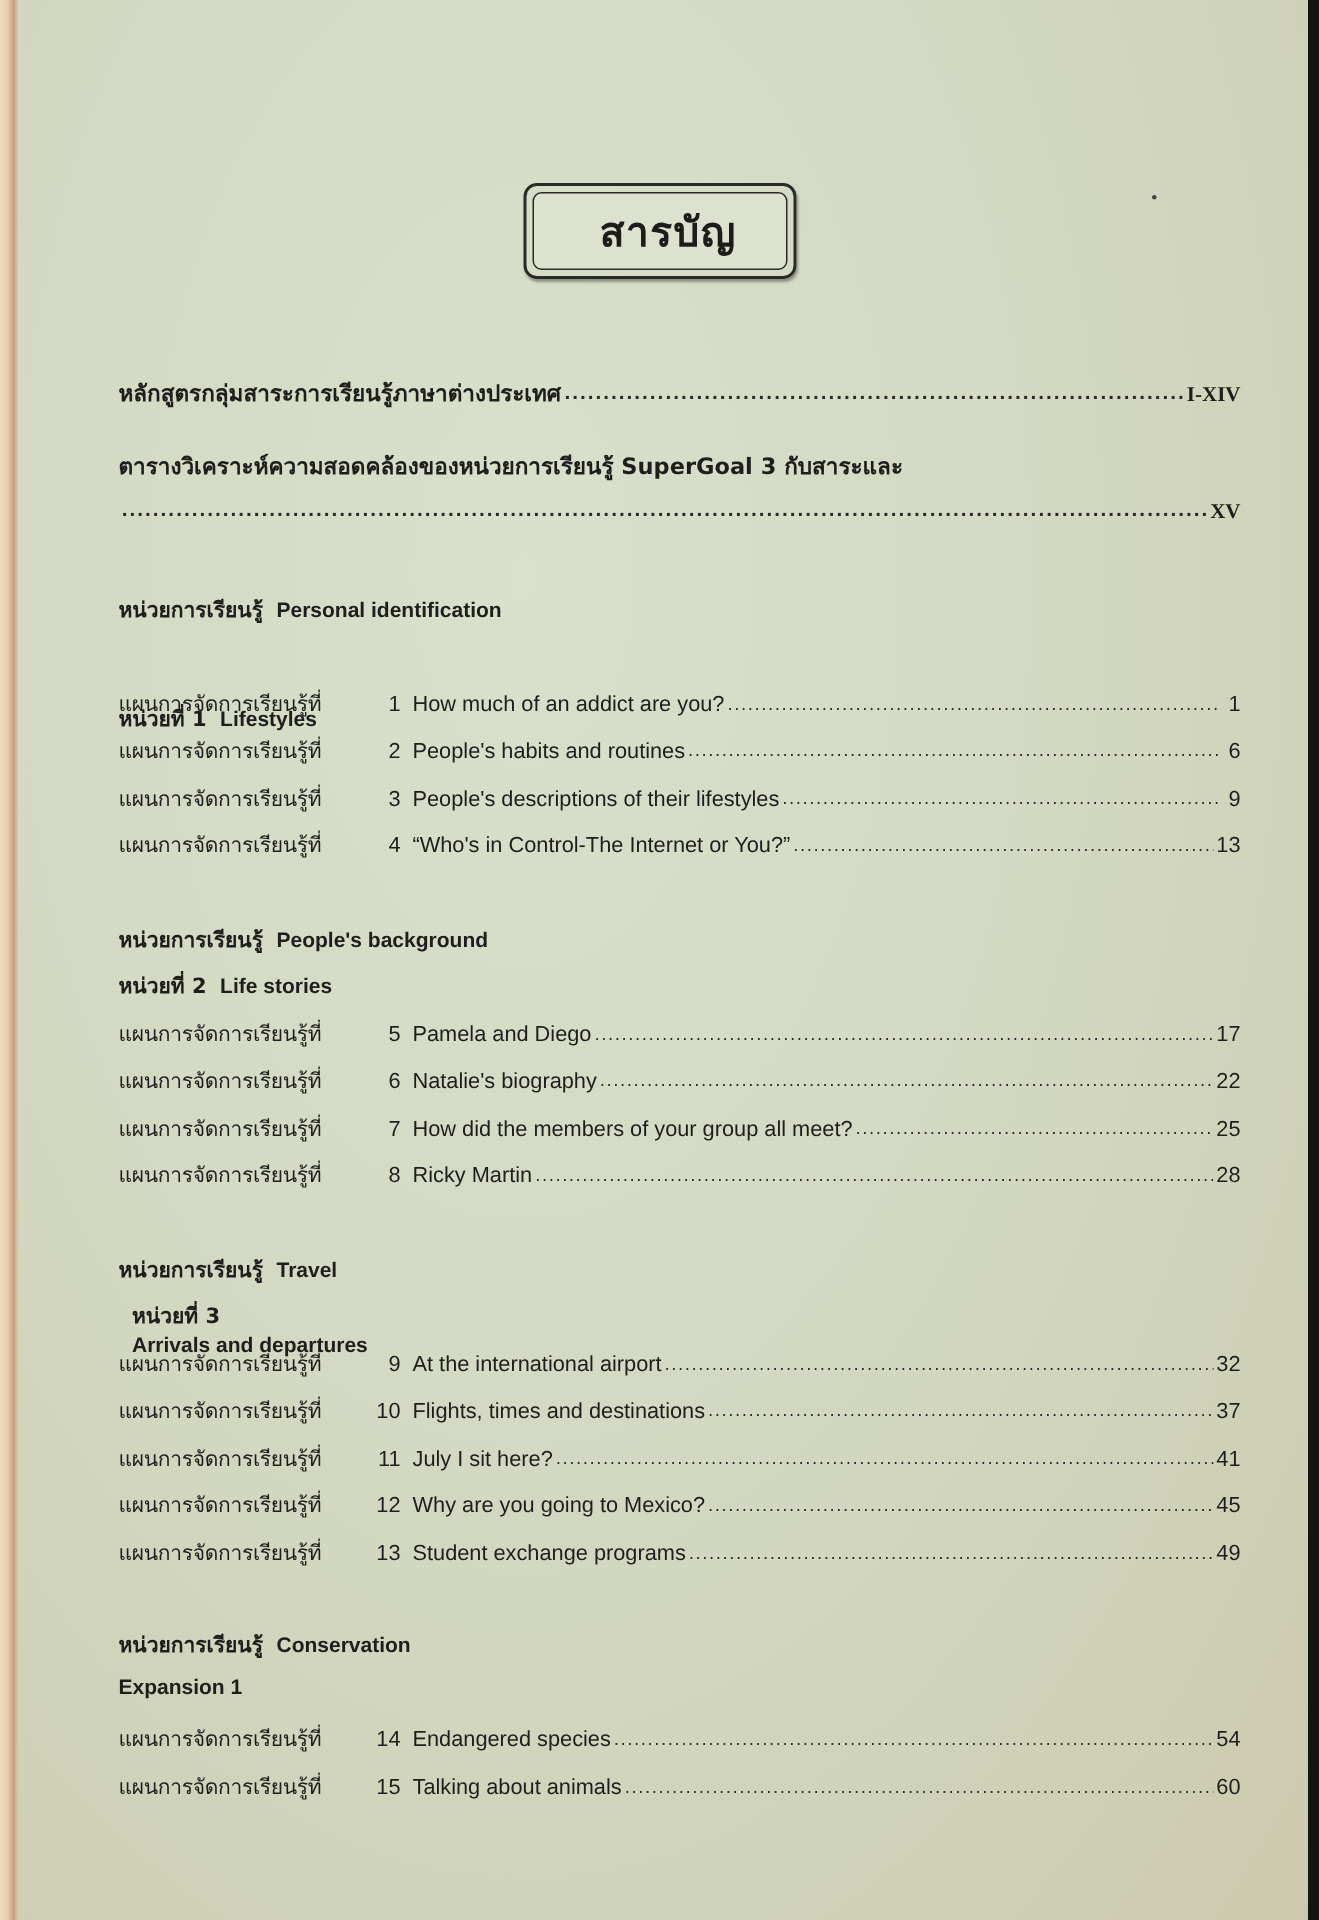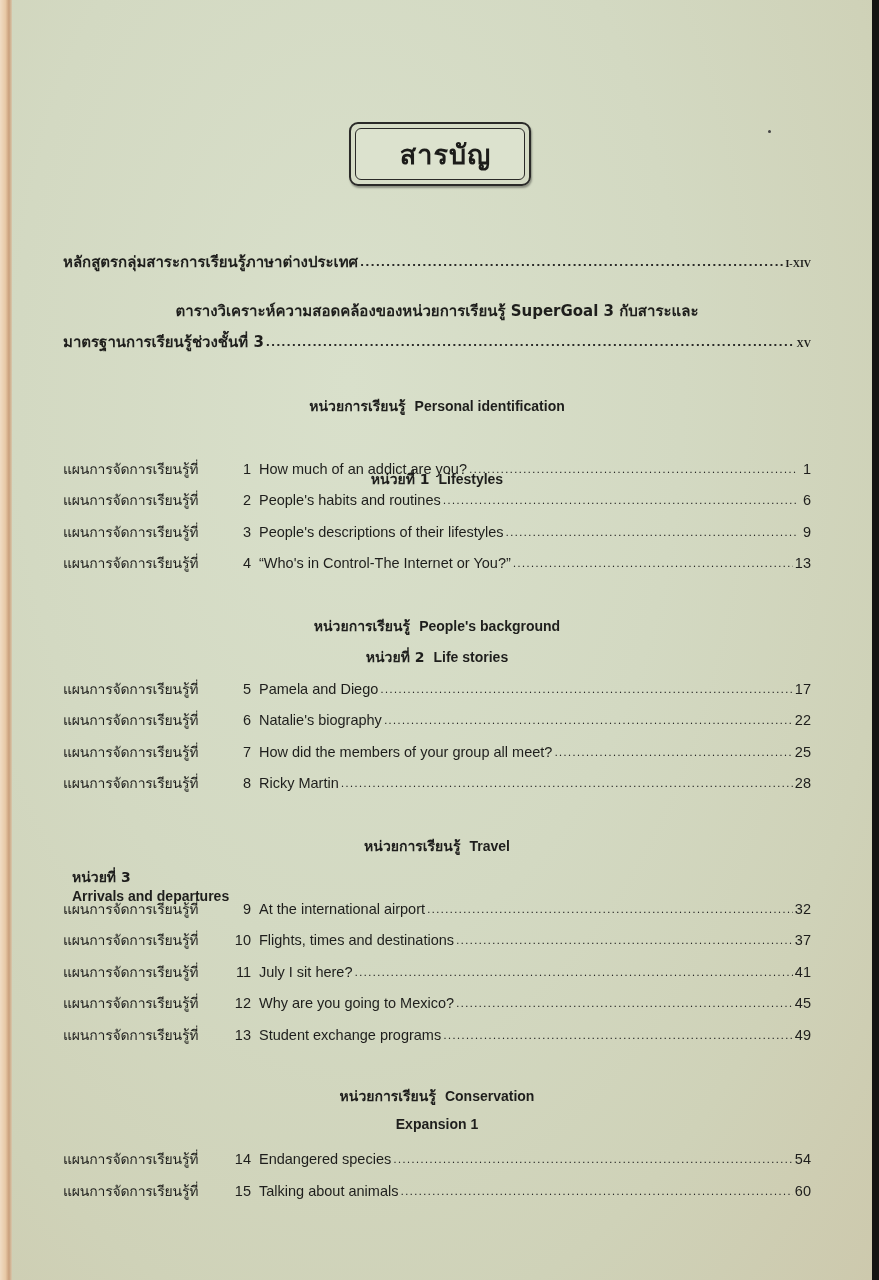--- a/index.html
+++ b/index.html
@@ -31,30 +31,30 @@
       border: 1.5px solid #2a2a28; border-radius: 6px;
       background: #dce2ce;
       display: flex; align-items: center; justify-content: center;
     }
     .title-text {
       font-size: 27px; font-weight: bold; color: #1c1c1a; letter-spacing: 1px;
       font-family: "DejaVu Sans", sans-serif;
       margin-left: 11px;
     }
     .content { position: absolute; left: 63px; top: 0; width: 748px; }
-    .row { position: absolute; left: 0; width: 748px; display: flex; align-items: baseline; white-space: nowrap; color: #1e1e1c; justify-content: center; }
+    .row { position: absolute; left: 16px; width: 748px; display: flex; align-items: baseline; white-space: nowrap; color: #1e1e1c; }
     .bold-row { font-weight: bold; font-size: 15px; }
     .bold-row .th { font-family: "DejaVu Sans", sans-serif; font-weight: bold; font-size: 15px; }
     .bold-row .en { font-family: "Liberation Sans", sans-serif; font-weight: bold; font-size: 13.5px; }
     .leader { flex: 1; overflow: hidden; margin: 0 2px; position: relative; height: 1em; }
     .leader::before {
       content: "........................................................................................................................................................................................................................................................";
       position: absolute; left: 0; bottom: -2px; letter-spacing: 1px; font-size: 11px; color: #2a2a28; white-space: nowrap;
     }
-    .page-num { font-family: "Liberation Serif", serif; font-weight: bold; font-size: 10px; }
+    .page-num { font-family: "Liberation Serif", serif; font-weight: bold; font-size: 14px; }
     .head-row .th { font-size: 14px; }
     .head-row .en { font-size: 14px; margin-left: 9px; }
     .entry { font-size: 14.5px; }
     .entry .plan-label {
       font-family: "DejaVu Sans", sans-serif; font-size: 14px; width: 160px;
       display: inline-block; letter-spacing: -0.2px;
     }
     .entry .plan-num {
       font-family: "Liberation Sans", sans-serif; font-size: 14.5px; width: 28px;
       display: inline-block; text-align: right; margin-right: 8px;
@@ -82,21 +82,20 @@
     <div class="row bold-row" style="top:250px;">
       <span class="th">หลักสูตรกลุ่มสาระการเรียนรู้ภาษาต่างประเทศ</span>
       <span class="leader"></span>
       <span class="page-num">I-XIV</span>
     </div>
 
     <div class="row bold-row" style="top:299px;">
       <span class="th">ตารางวิเคราะห์ความสอดคล้องของหน่วยการเรียนรู้ SuperGoal 3 กับสาระและ</span>
     </div>
     <div class="row bold-row" style="top:330px;">
-      <span class="th">มาตรฐานการเรียนรู้ช่วงชั้นที่ 3</span>
       <span class="leader"></span>
       <span class="page-num">XV</span>
     </div>
 
     <div class="row bold-row head-row" style="top:395px;">
       <span class="th">หน่วยการเรียนรู้</span>
       <span class="en">Personal identification</span>
     </div>
     <div class="row bold-row head-row" style="top:426px;margin-top:42px;">
       <span class="th">หน่วยที่ 1</span>

